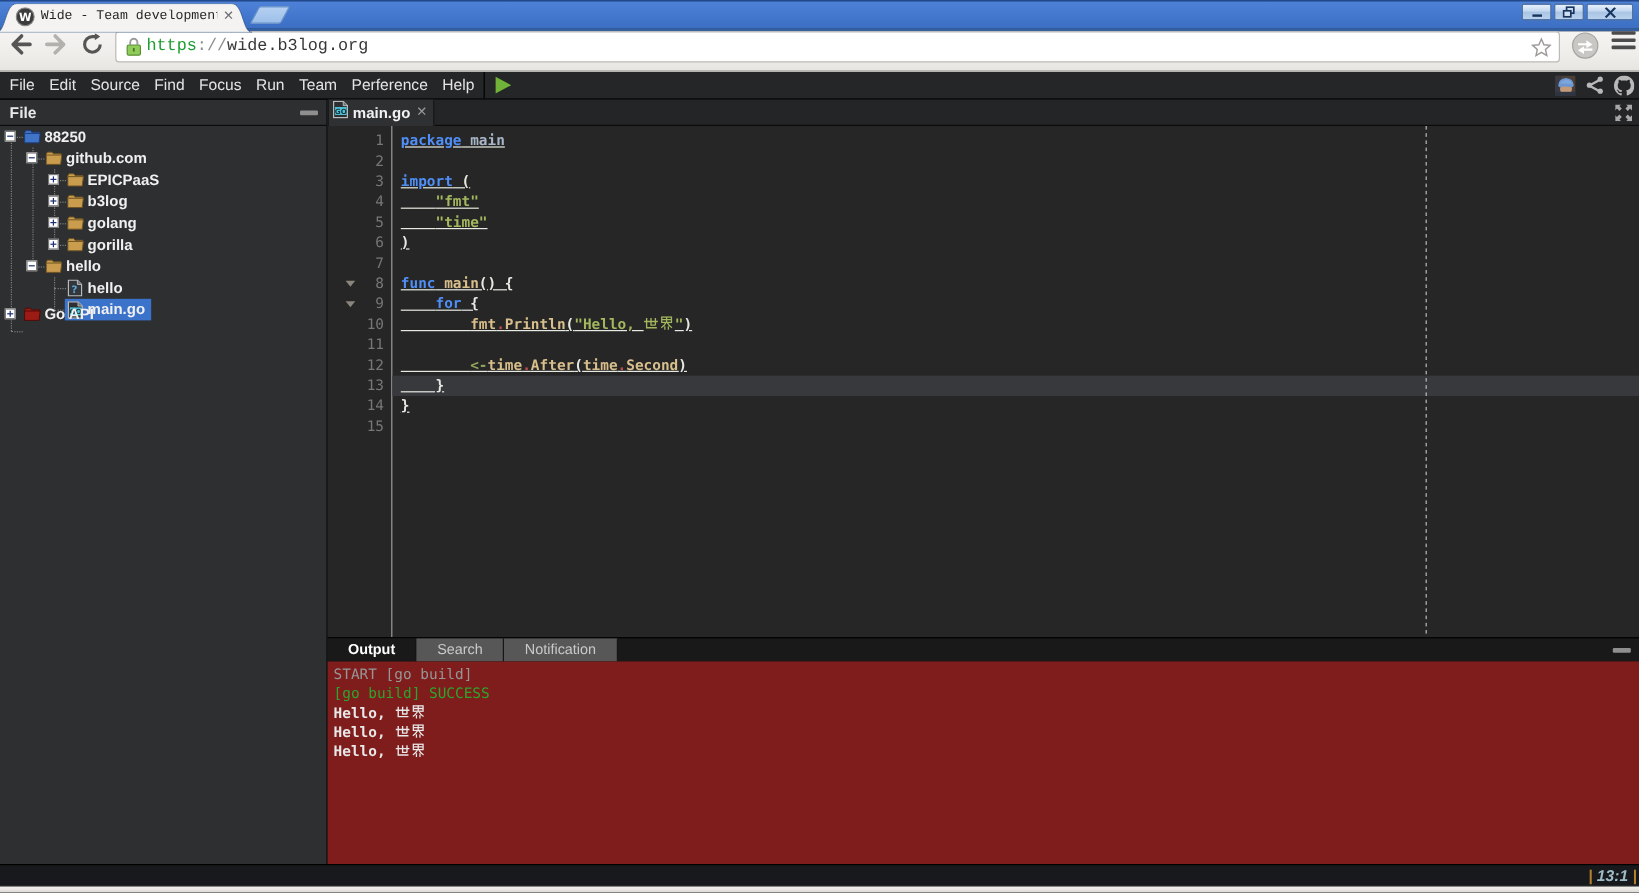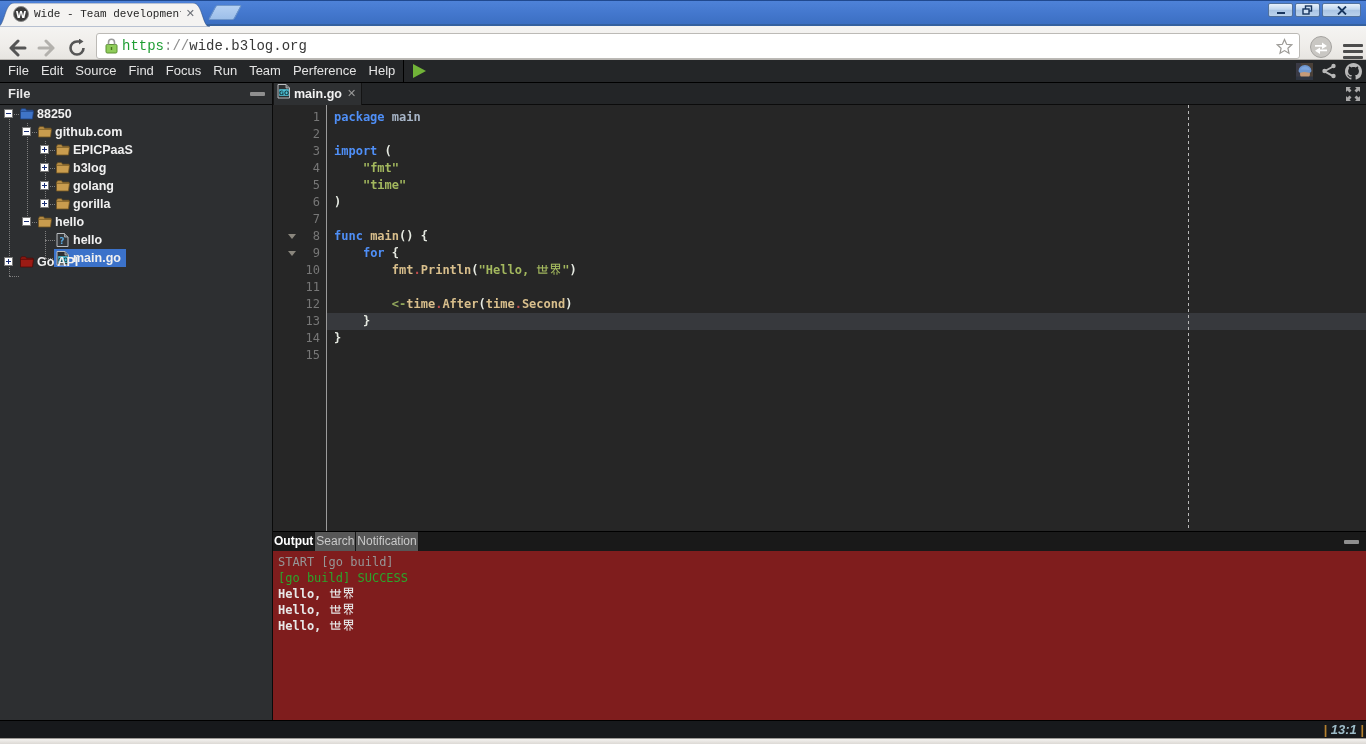--- a/index.html
+++ b/index.html
@@ -16,21 +16,21 @@
   .tab-title { font-family:"Liberation Mono", monospace; font-size:11px; color:#262626; white-space:nowrap; overflow:hidden; width:152px; }
   .tab-close { color:#6b6f75; font-size:11px; font-weight:bold; font-family:"DejaVu Sans",sans-serif; line-height:10px; }
   .newtab-btn { position:absolute; left:212px; top:4px; width:26px; height:15px; background:linear-gradient(180deg,#b5d0f2,#9dbfe9); border:1px solid #6f96c9; border-radius:2px; transform:skewX(-28deg); }
   .winbtns { position:absolute; top:2px; right:5px; display:flex; gap:2px; }
   .winbtn { height:14px; background:linear-gradient(180deg,#e8f1fb 0%,#c2d7ef 45%,#a9c4e4 50%,#bad2ec 100%); border:1px solid #51719c; border-radius:2px; display:flex; align-items:center; justify-content:center; }
   .winbtn.min { width:25px; }
   .winbtn.max { width:25px; }
   .winbtn.close { width:39px; }
 
   
-  .toolbar { height:36px; background:linear-gradient(180deg,#f5f4f2 0%,#efedea 60%,#e7e5e1 100%); border-top:2px solid #35619f; border-bottom:1px solid #b7b4b0; display:flex; align-items:flex-end; flex:0 0 auto; position:relative; }
+  .toolbar { height:36px; background:linear-gradient(180deg,#f5f4f2 0%,#efedea 60%,#e7e5e1 100%); border-top:2px solid #35619f; border-bottom:1px solid #b7b4b0; display:flex; align-items:flex-start; flex:0 0 auto; position:relative; }
   .navbtn { width:22px; height:22px; display:flex; align-items:center; justify-content:center; flex:0 0 auto; }
   .navbtn.back { margin-left:6px; }
   .navbtn.fwd { margin-left:8px; }
   .navbtn.reload { margin-left:8px; }
   .addressbar { margin-left:8px; width:1204px; height:26px; background:#fff; border:1px solid #bcbab6; border-radius:3px; display:flex; align-items:center; padding:0 6px; position:relative; }
   .addressbar .lock { margin:0 4px 0 2px; flex:0 0 auto; }
   .url { font-family:"Liberation Mono", monospace; font-size:14px; white-space:nowrap; }
   .url .scheme { color:#1e9e33; }
   .url .sep { color:#8d8d8d; }
   .url .host { color:#383838; }
@@ -73,33 +73,33 @@
   .edtab .close { color:#9a9a9a; font-size:11px; font-weight:bold; margin-left:2px; font-family:"DejaVu Sans",sans-serif; }
   .fullscreen-icon { position:absolute; right:6px; top:4px; }
 
   .editor { height:426px; background:#262626; position:relative; display:flex; flex:0 0 auto; overflow:hidden; }
   .gutter { width:54px; flex:0 0 auto; border-right:1px solid #9b9b9b; padding-top:4px; position:relative; }
   .gutter .ln { height:17px; line-height:17px; text-align:right; padding-right:6px; color:#777; font-family:"DejaVu Sans Mono", monospace; font-size:12px; }
   .fold { position:absolute; left:15px; width:0; height:0; border-left:4px solid transparent; border-right:4px solid transparent; border-top:5px solid #8a867d; }
   .codepane { flex:1; position:relative; padding-top:4px; min-width:0; }
   .activeline { position:absolute; left:0; right:0; height:17px; background:#37393d; z-index:0; }
   .ruler { position:absolute; top:0; bottom:0; width:1px; background-image:linear-gradient(180deg,#b9b9b9 50%, transparent 50%); background-size:1px 6px; z-index:1; }
-  .cline { position:relative; height:17px; line-height:17px; padding-left:7px; font-family:"DejaVu Sans Mono", monospace; font-size:12px; white-space:pre; z-index:2; color:#e6eae2; font-weight:600; }
+  .cline { position:relative; height:17px; line-height:17px; padding-left:7px; font-family:"DejaVu Sans Mono", monospace; font-size:12px; white-space:pre; z-index:2; color:#e6eae2; font-weight:600;text-decoration:underline; }
   .tk-kw { color:#4f8ff7; }
   .tk-def { color:#a8b6c8; }
   .tk-var { color:#d9bf8c; }
   .tk-str { color:#a3b85e; }
   .tk-op { color:#92a75c; }
   .tk-dot { color:#c14b4b; }
   .tk-pl { color:#e6eae2; }
   .cjk-glyph { display:inline-block; vertical-align:-2px; }
 
   
   .btabs { height:20px; background:#191919; border-top:1px solid #000; display:flex; align-items:stretch; position:relative; flex:0 0 auto; }
-  .btab { padding:0 1px; font-size:12px; line-height:19px; color:#c9c9c9; background:#575757; border-right:1px solid #161616; }
+  .btab { padding:0 17px; font-size:12px; line-height:19px; color:#c9c9c9; background:#575757; border-right:1px solid #161616; }
   .btab.active { background:#191919; color:#fff; font-weight:bold; border-right:1px solid #161616; }
   .output { height:169px; background:#7f1d1d; padding:3px 0 0 5px; font-family:"DejaVu Sans Mono", monospace; font-size:12px; flex:0 0 auto; }
   .oline { height:16px; line-height:16px; white-space:pre; }
   .oc-gray { color:#969696; }
   .oc-green { color:#2ba62b; }
   .oc-white { color:#e8e8e8; font-weight:bold; }
 
   
   .statusbar { height:18px; background:#17191c; border-top:1px solid #000; position:relative; flex:0 0 auto;font-style:italic; }
   .cursorpos { position:absolute; right:2px; top:0; height:18px; line-height:17px; font-size:13px; font-weight:bold; white-space:nowrap; }

